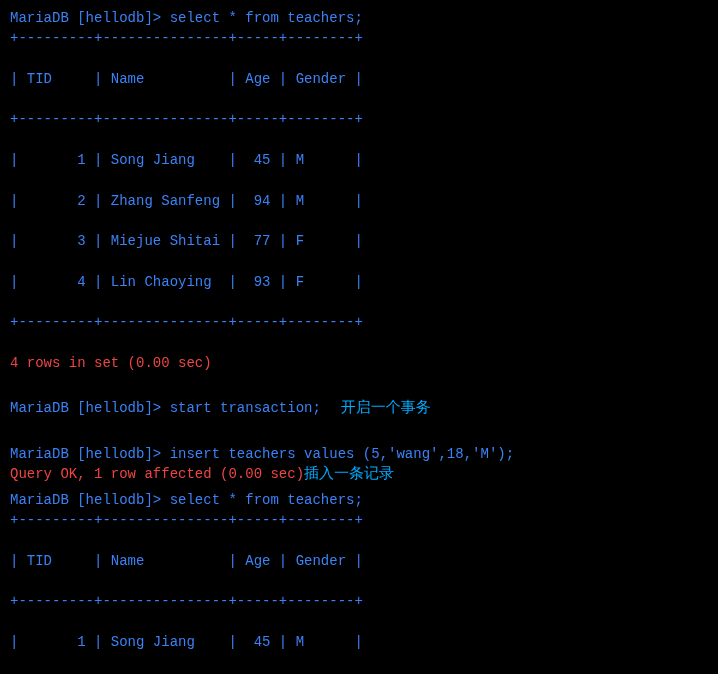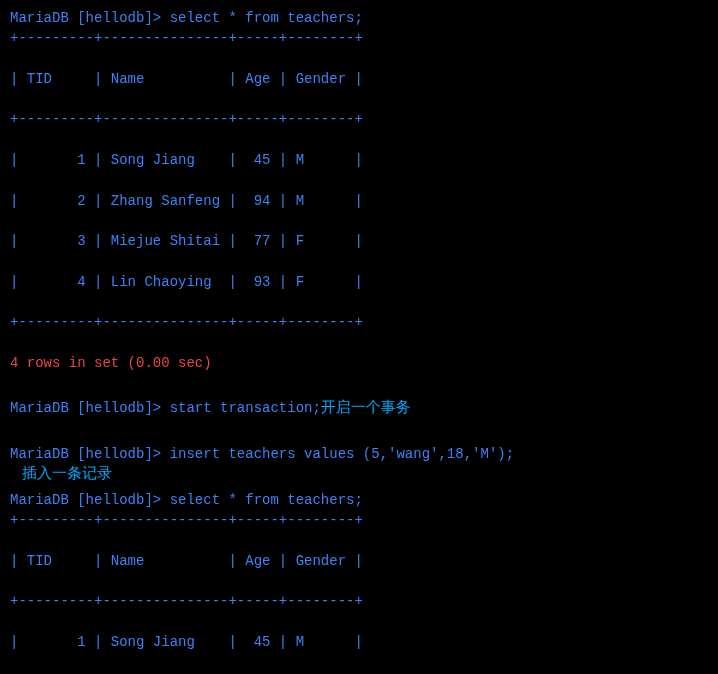--- a/index.html
+++ b/index.html
@@ -26,26 +26,27 @@
   </style>
 </head>
 <body>
 
 <div id="terminal-container">
     <div style="margin-bottom: 4px;"><div style="display: flex; align-items: baseline;">
         <span class="cyan" style="white-space: pre;">MariaDB [hellodb]&gt; select * from teachers;</span>
       </div><span class="line cyan">+---------+---------------+-----+--------+</span><br><span class="line cyan">| TID     | Name          | Age | Gender |</span><br><span class="line cyan">+---------+---------------+-----+--------+</span><br><span class="line cyan">|       1 | Song Jiang    |  45 | M      |</span><br><span class="line cyan">|       2 | Zhang Sanfeng |  94 | M      |</span><br><span class="line cyan">|       3 | Miejue Shitai |  77 | F      |</span><br><span class="line cyan">|       4 | Lin Chaoying  |  93 | F      |</span><br><span class="line cyan">+---------+---------------+-----+--------+</span><br><span class="line white">4 rows in set (0.00 sec)</span><br></div>
     <div style="margin-bottom: 4px;"><div style="display: flex; align-items: center;">
         <span class="cyan" style="white-space: pre;">MariaDB [hellodb]&gt; start transaction;</span>
-        <span class="annotation" style="margin-left: 0;">开启一个事务</span>
+        <span class="annotation" style="margin-left: 20px;">开启一个事务</span>
       </div><br></div>
     <div style="margin-bottom: 4px;">
       <div style="display: flex; align-items: flex-start;">
         <span class="cyan" style="white-space: pre;">MariaDB [hellodb]&gt; insert teachers values (5,'wang',18,'M');</span>
       </div>
       <div style="display: flex; align-items: baseline;">
-        <span class="annotation" style="margin-left: 12px;">插入一条记录</span>
+        <span class="white" style="white-space: pre;">Query OK, 1 row affected (0.00 sec)</span>
+        <span class="annotation" style="">插入一条记录</span>
       </div>
     </div>
     <div style="margin-bottom: 4px;"><div style="display: flex; align-items: baseline;">
         <span class="cyan" style="white-space: pre;">MariaDB [hellodb]&gt; select * from teachers;</span>
       </div><span class="line cyan">+---------+---------------+-----+--------+</span><br><span class="line cyan">| TID     | Name          | Age | Gender |</span><br><span class="line cyan">+---------+---------------+-----+--------+</span><br><span class="line cyan">|       1 | Song Jiang    |  45 | M      |</span><br><br><br><br><br><br><br></div>
   </div>
 
 </body></html>

